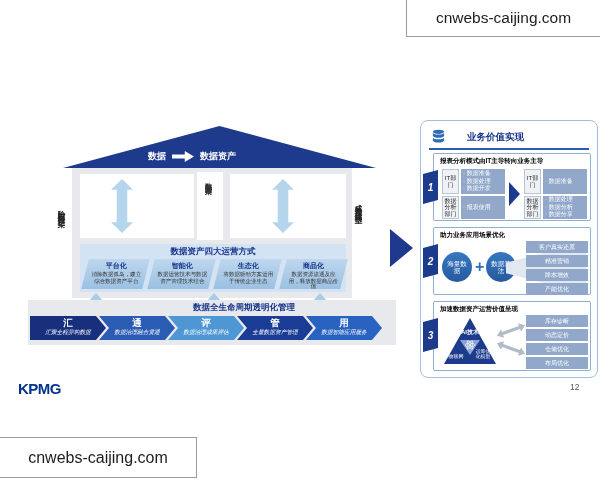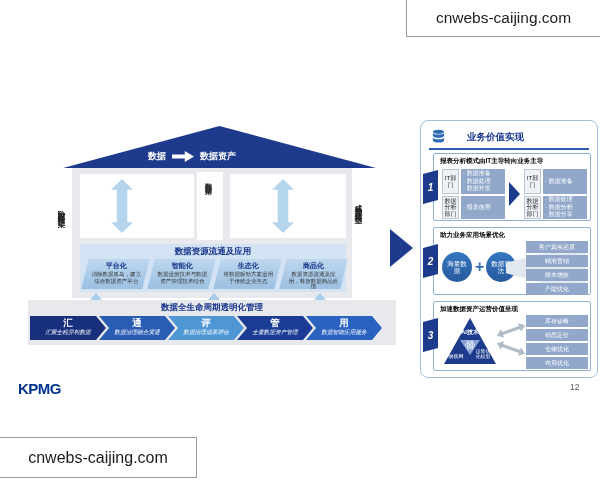--- a/index.html
+++ b/index.html
@@ -35,21 +35,21 @@
 
   .methods-box{left:80px;top:244px;width:266px;height:48px;background:#d4e3f3}
   .methods-title{left:80px;top:246px;width:266px;text-align:center;font-size:8.5px;font-weight:bold;color:#17348c}
   .methods-row{left:85px;top:259px;display:flex;gap:5px}
   .chev{width:61px;height:30px;transform:skewX(-14deg);background:linear-gradient(180deg,#bdd7ee,#9cc0e2);
         display:flex;align-items:flex-start;justify-content:center;padding-top:2px}
   .chev .inner{transform:skewX(14deg);text-align:center;width:58px}
   .chev .name{font-size:7px;font-weight:bold;color:#17348c;display:block}
   .chev .desc{font-size:6px;color:#333;line-height:1.12;display:block;transform:scale(.92)}
 
-  .life-title{left:28px;top:302px;width:368px;text-align:center;font-size:8.5px;font-weight:bold;color:#17348c}
+  .life-title{left:28px;top:302px;width:432px;text-align:center;font-size:8.5px;font-weight:bold;color:#17348c}
   .lc-row{left:30px;top:316px;display:flex}
   .lc{width:76px;height:24px;margin-left:-7px;color:#fff;text-align:center;padding-top:2px;
       clip-path:polygon(0 0,calc(100% - 10px) 0,100% 50%,calc(100% - 10px) 100%,0 100%,10px 50%)}
   .lc:first-child{margin-left:0;clip-path:polygon(0 0,calc(100% - 10px) 0,100% 50%,calc(100% - 10px) 100%,0 100%)}
   .lc .c{font-size:9.5px;font-weight:bold;display:block;line-height:1.05}
   .lc .d{font-size:6px;font-style:italic;display:block;transform:scale(.95)}
 
   .link-arrow{left:390px;top:229px;width:0;height:0;border-top:19px solid transparent;
               border-bottom:19px solid transparent;border-left:23px solid #1e3a8c}
 
@@ -122,21 +122,21 @@
   <div class="abs wbox" style="left:197px;top:172px;width:26px;height:68px"></div>
   <div class="abs wbox" style="left:230px;top:174px;width:116px;height:64px"></div>
   <div class="abs varrow" style="left:111px;top:179px"></div>
   <div class="abs varrow" style="left:272px;top:179px"></div>
   <div class="abs vtext" style="left:203px;top:177px;font-size:7px;letter-spacing:1px;color:#333">数据运营框架</div>
 
   <div class="abs vtext" style="left:56px;top:204px">阶段历程框架</div>
   <div class="abs vtext" style="left:353px;top:198px">成熟度评估模型</div>
 
   <div class="abs methods-box"></div>
-  <div class="abs methods-title">数据资源流通及应用</div>
+  <div class="abs methods-title">数据资产四大运营方式</div>
   <div class="abs methods-row">
     <div class="chev">
         <span class="inner">
       <span class="name">平台化</span>
       <span class="desc">消除数据孤岛，建立综合数据资产平台</span>
         </span>
       </div>
     <div class="chev">
         <span class="inner">
       <span class="name">智能化</span>

